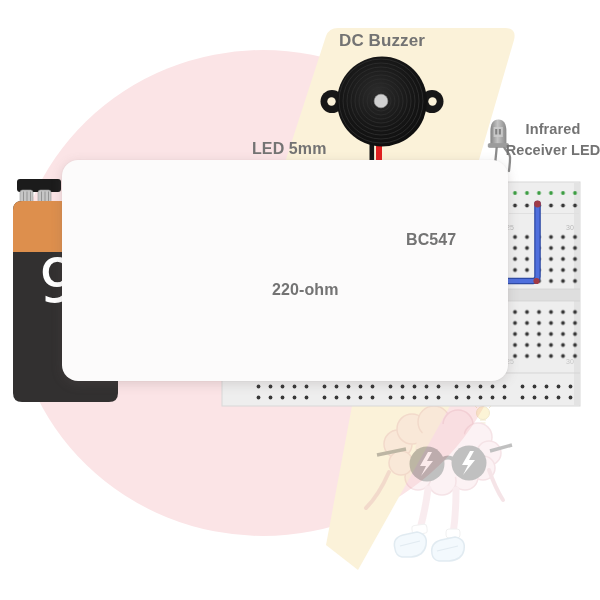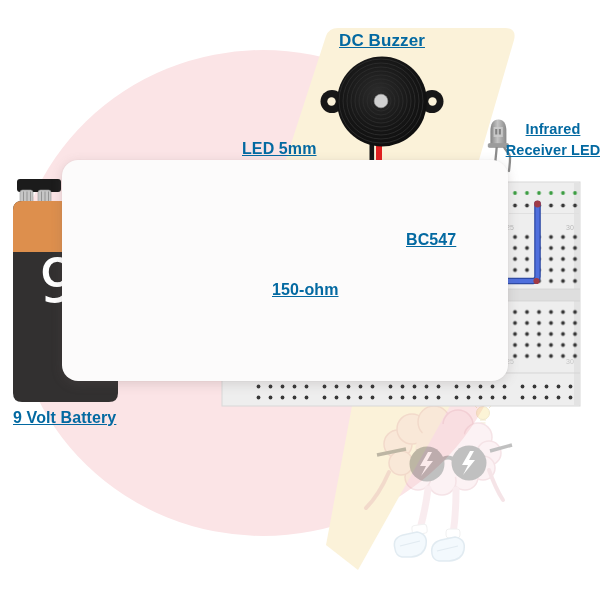--- a/index.html
+++ b/index.html
@@ -12,25 +12,25 @@
   svg.art { width:600px; height:600px; display:block; }
 
   .cover-box {
     position:absolute; left:62px; top:160px; width:446px; height:221px;
     background:#fcfbfb; border-radius:16px;
     box-shadow:0 3px 12px rgba(110,95,95,0.20), 0 0 2px rgba(0,0,0,0.05);
     z-index:2;
   }
 
   .lbl {
-    position:absolute; z-index:3; color:#0369a1; font-weight:bold;
-    font-size:16px; letter-spacing:0.1px; white-space:nowrap;text-decoration:underline;
+    position:absolute; z-index:3; color:#737373; font-weight:bold;
+    font-size:16px; letter-spacing:0.1px; white-space:nowrap;
   }
   .lbl-buzzer   { left:330px; top:31px;  width:104px; text-align:center; font-size:17px; }
-  .lbl-led      { left:242px; top:140px; }
+  .lbl-led      { left:252px; top:140px; }
   .lbl-ir       { left:503px; top:119px; width:100px; text-align:center;
                   font-size:14.5px; line-height:21px; }
   .lbl-bc547    { left:406px; top:231px; }
   .lbl-resistor { left:272px; top:281px; }
   .lbl-battery  { left:13px;  top:409px; }
 </style>
 </head>
 <body>
 
 <div class="stage">
@@ -201,16 +201,15 @@
 
   <div class="cover-box"></div>
 
   <div class="lbl lbl-buzzer">DC Buzzer</div>
   <div class="lbl lbl-led">LED 5mm</div>
   <div class="lbl lbl-ir">
     <div>Infrared</div>
     <div>Receiver LED</div>
   </div>
   <div class="lbl lbl-bc547">BC547</div>
-  <div class="lbl lbl-resistor">150-ohm</div>
-  <div class="lbl lbl-battery">9 Volt Battery</div>
+  <div class="lbl lbl-resistor">220-ohm</div>
 
 </div>
 
 </body></html>

